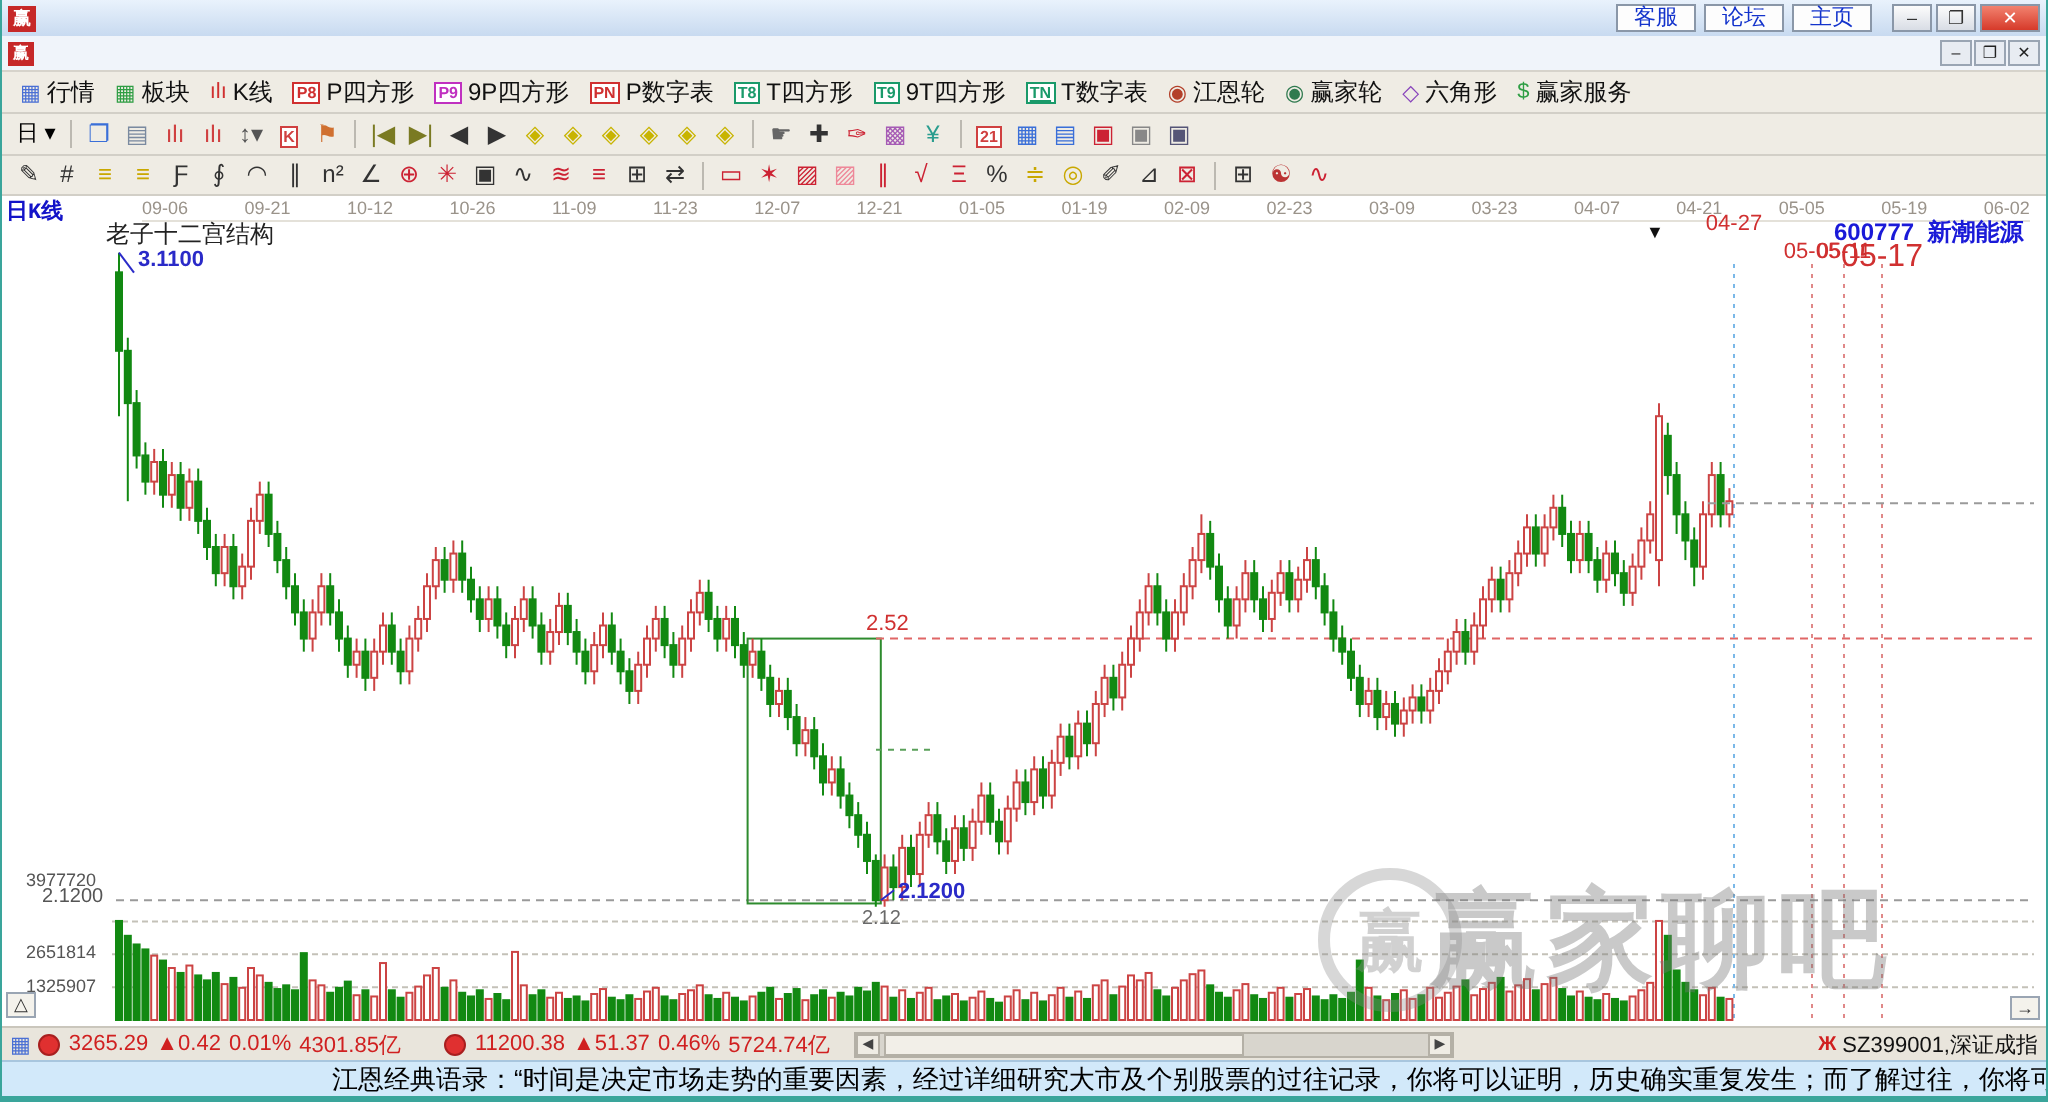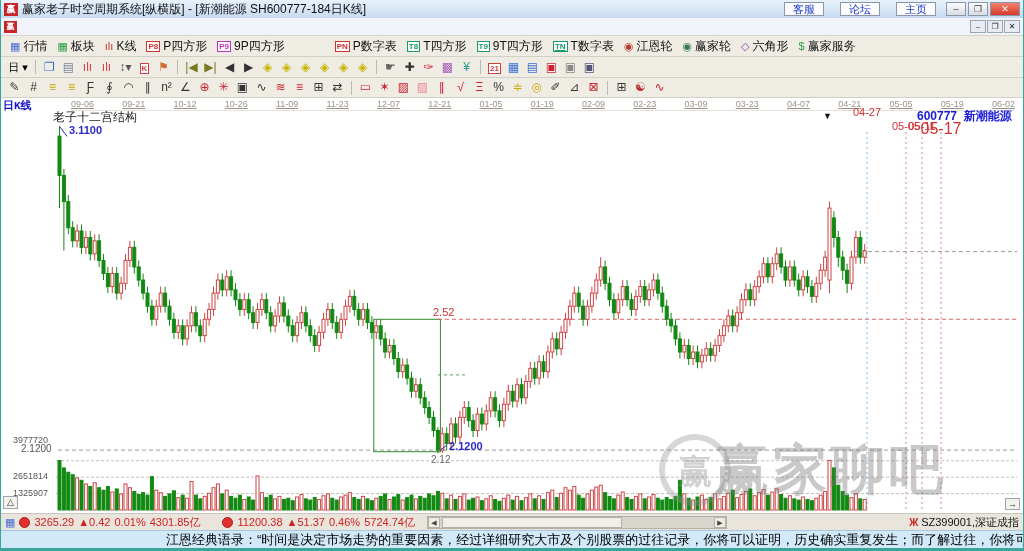--- a/index.html
+++ b/index.html
@@ -5,21 +5,21 @@
   *{margin:0;padding:0;box-sizing:border-box;}
   body{font-family:"Liberation Sans","DejaVu Sans",sans-serif;background:#9aa7b8;}
   .app{width:1024px;height:551px;background:#efece4;position:relative;overflow:hidden;
        border-left:1px solid #3aa59b;border-right:1px solid #3aa59b;border-bottom:3px solid #3aa59b;}
   
   .titlebar{height:18px;background:linear-gradient(#e9f2fc,#c8daf0);display:flex;align-items:center;
             padding:0 3px;font-size:12px;color:#111;}
   .logo{width:14px;height:13px;background:#c62828;color:#fff;font-size:9px;line-height:13px;
         text-align:center;font-weight:bold;margin-right:4px;flex:none;}
   .title{white-space:nowrap;overflow:hidden;}
-  .tlinks{margin-left:auto;display:flex;gap:16px;align-items:flex-end;}
+  .tlinks{margin-left:auto;display:flex;gap:4px;align-items:flex-end;}
   .tlink{background:#fdfdfd;border:1px solid #8a97a8;color:#1333cc;font-size:11px;line-height:12px;
          padding:0 8px;cursor:default;}
   .winbtns{display:flex;gap:2px;margin-left:10px;}
   .wbtn{width:20px;height:14px;border:1px solid #8a97a8;background:linear-gradient(#fcfcfc,#d8dde5);
         font-size:9px;line-height:12px;text-align:center;color:#333;}
   .wbtn.close{width:30px;background:linear-gradient(#f2826f,#d63a2a);color:#fff;font-weight:bold;}
   
   .menubar{height:18px;background:#f0f4fa;border-bottom:1px solid #d6d3cb;display:flex;
            align-items:center;font-size:12px;padding:0 3px;}
   .mlogo{width:13px;height:12px;background:#c62828;color:#fff;font-size:8px;line-height:12px;
@@ -38,21 +38,21 @@
         height:18px;cursor:default;}
   .ibtn{display:inline-block;min-width:19px;text-align:center;font-size:12px;height:17px;
         line-height:17px;cursor:default;}
   .sep{display:inline-block;width:1px;height:14px;background:#bcb9b1;margin:0 4px;}
   .badge{display:inline-block;font-size:8px;font-weight:bold;line-height:9px;border:1px solid currentColor;
          padding:0 1px;background:#fff;}
   
   .chart{position:relative;height:415px;background:#fff;overflow:hidden;}
   .chart svg{position:absolute;left:0;top:0;}
   .dates-row{position:absolute;left:70px;right:8px;top:1px;display:flex;justify-content:space-between;
-             font-size:9px;color:#9a938a;border-bottom:1px solid #e4e1d9;padding-bottom:1px;z-index:2;text-decoration:underline;}
+             font-size:9px;color:#9a938a;border-bottom:1px solid #e4e1d9;padding-bottom:1px;z-index:2;}
   .plabel{position:absolute;left:2px;top:0;font-size:11px;font-weight:bold;color:#1313c8;z-index:2;font-family:Liberation Mono, monospace;}
   .ann{position:absolute;z-index:3;white-space:nowrap;}
   .wm{position:absolute;color:rgba(120,120,120,0.4);z-index:1;pointer-events:none;}
   .wmlogo{position:absolute;width:72px;height:72px;border:6px solid rgba(140,140,140,0.35);
           border-radius:50%;color:rgba(140,140,140,0.4);font-size:34px;font-weight:bold;
           text-align:center;line-height:62px;z-index:1;}
   .volbtn{position:absolute;font-size:9px;border:1px solid #9aa5b3;background:#f4f2ec;color:#333;
           text-align:center;z-index:4;line-height:11px;}
   
   .statusbar{height:17px;background:#e9e5dc;border-top:1px solid #cac6bc;display:flex;
@@ -72,21 +72,20 @@
   .quotebar{height:18px;background:#d2e9fa;border-top:1px solid #a8c6de;font-size:13px;color:#000;
             line-height:17px;padding-left:165px;white-space:nowrap;overflow:hidden;}
 </style>
 </head>
 <body>
 
 <div class="app">
 
   <div class="titlebar">
     <span class="logo">赢</span>
-    <span class="title">赢家老子时空周期系统[纵横版] - [新潮能源  SH600777-184日K线]</span>
     <span class="tlinks" id="tlinks">
         <span class="tlink">客服</span>
         <span class="tlink">论坛</span>
         <span class="tlink">主页</span>
       </span>
     <span class="winbtns">
       <span class="wbtn">–</span>
       <span class="wbtn">❐</span>
       <span class="wbtn close">✕</span>
     </span>
@@ -116,21 +115,21 @@
       </span>
       <span class="tbtn">
         <span class="badge" style="color: rgb(208, 48, 48); font-size: 8px;">P8</span>
         <span>P四方形</span>
       </span>
       <span class="tbtn">
         <span class="badge" style="color: rgb(192, 48, 192); font-size: 8px;">P9</span>
         <span>9P四方形</span>
       </span>
       <span class="tbtn">
-        <span class="badge" style="color: rgb(208, 48, 48); font-size: 8px; margin-left: 40px;">PN</span>
+        <span class="badge" style="color: rgb(208, 48, 48); font-size: 8px;">PN</span>
         <span>P数字表</span>
       </span>
       <span class="tbtn">
         <span class="badge" style="color: rgb(26, 154, 106); font-size: 8px;">T8</span>
         <span>T四方形</span>
       </span>
       <span class="tbtn">
         <span class="badge" style="color: rgb(26, 154, 106); font-size: 8px;">T9</span>
         <span>9T四方形</span>
       </span>

